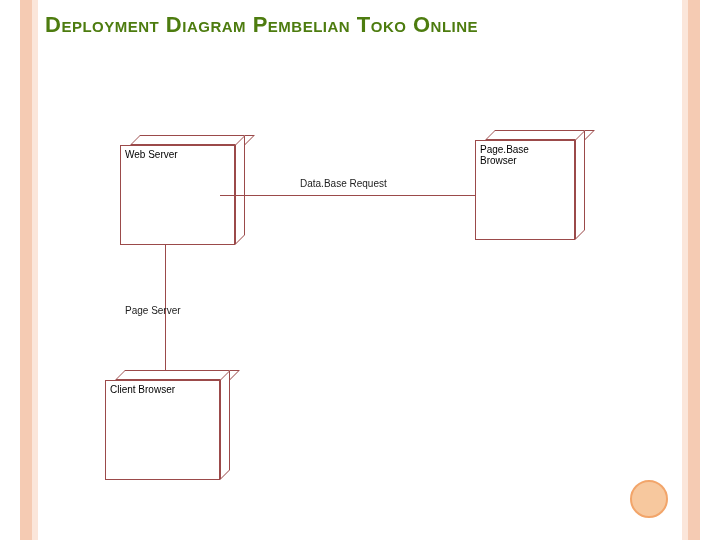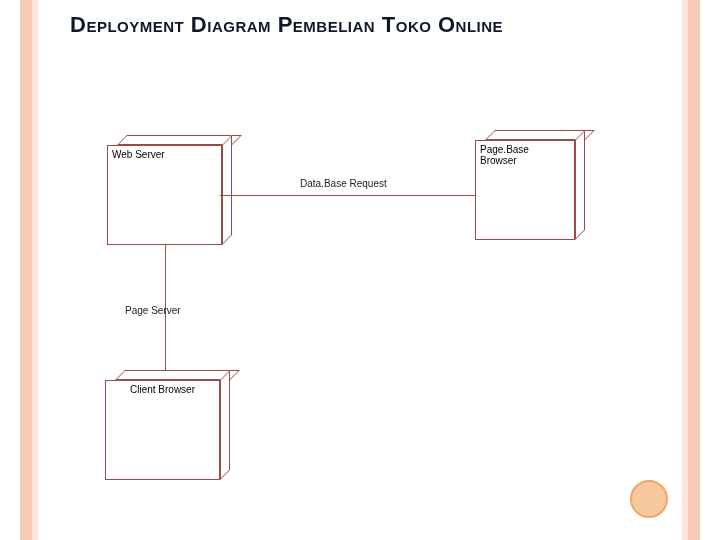--- a/index.html
+++ b/index.html
@@ -23,24 +23,23 @@
   .stripe-inner-left  { left: 32px;  width: 6px; background: #fbe6da; }
   .stripe-inner-right { right: 32px; width: 6px; background: #fbe6da; }
 
   .title {
     position: absolute;
     left: 45px;
     top: 12px;
     right: 45px;
     font-size: 22px;
     font-weight: bold;
-    color: #0f172a;
+    color: #4d7c0f;
     letter-spacing: 0.5px;
     font-variant: small-caps;
-    margin-left: 25px;
   }
 
   .canvas {
     position: absolute;
     left: 40px;
     right: 40px;
     top: 50px;
     bottom: 10px;
   }
 
@@ -106,32 +105,32 @@
 <body>
 
 <div class="stripe stripe-left"></div>
 <div class="stripe stripe-inner-left"></div>
 <div class="stripe stripe-right"></div>
 <div class="stripe stripe-inner-right"></div>
 
 <div class="title">Deployment Diagram Pembelian Toko Online</div>
 
 <div class="canvas" id="canvas">
-    <div class="node" style="left: 67px; top: 85px; width: 125px; height: 110px;">
+    <div class="node" style="left: 80px; top: 85px; width: 125px; height: 110px;">
       <div class="top" style="width: 115px; left: 10px;"></div>
       <div class="side" style="height: 100px; left: 115px;"></div>
       <div class="front" style="width: 115px; height: 100px;">Web Server</div>
     </div>
     <div class="node" style="left: 435px; top: 80px; width: 110px; height: 110px;">
       <div class="top" style="width: 100px; left: 10px;"></div>
       <div class="side" style="height: 100px; left: 100px;"></div>
       <div class="front" style="width: 100px; height: 100px;">Page.Base
 Browser</div>
     </div>
-    <div class="node" style="left: 65px; top: 320px; width: 125px; height: 110px; text-align: center;">
+    <div class="node" style="left: 65px; top: 320px; width: 125px; height: 110px;">
       <div class="top" style="width: 115px; left: 10px;"></div>
       <div class="side" style="height: 100px; left: 115px;"></div>
       <div class="front" style="width: 115px; height: 100px;">Client Browser</div>
     </div>
     <div class="edge edge-h" style="left: 180px; top: 145px; width: 255px;"></div>
     <div class="edge-label" style="left: 260px; top: 128px;">Data.Base Request</div>
     <div class="edge edge-v" style="left: 125px; top: 195px; height: 125px;"></div>
     <div class="edge-label" style="left: 85px; top: 255px;">Page Server</div>
     <div class="dot" style="left: 590px; top: 430px;"></div>
   </div>

